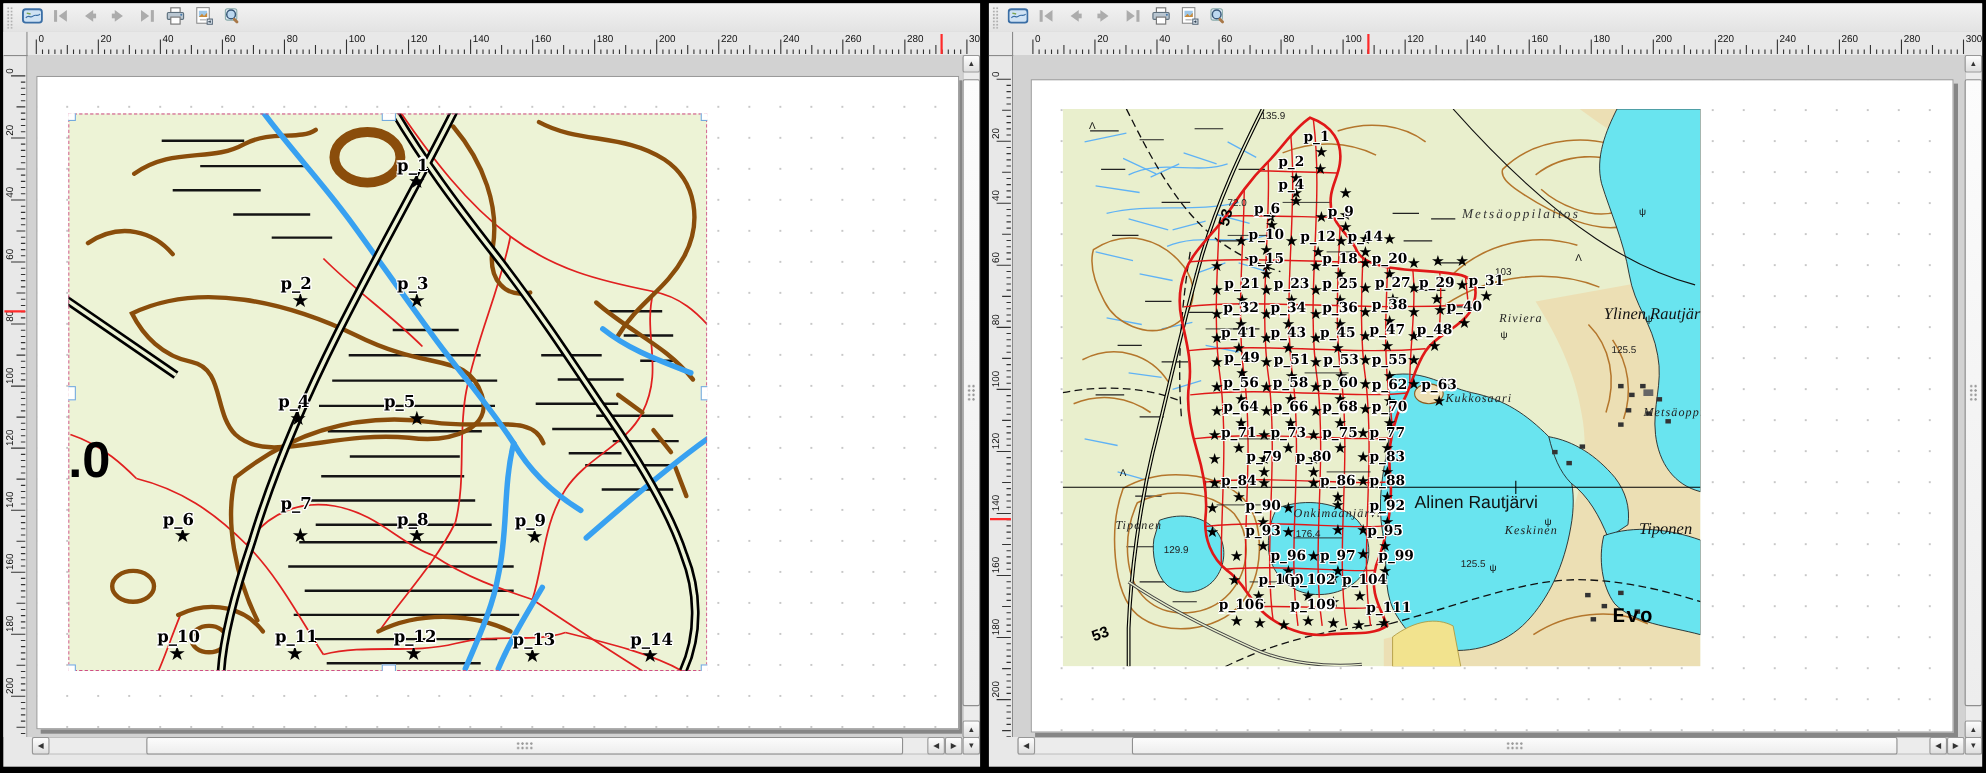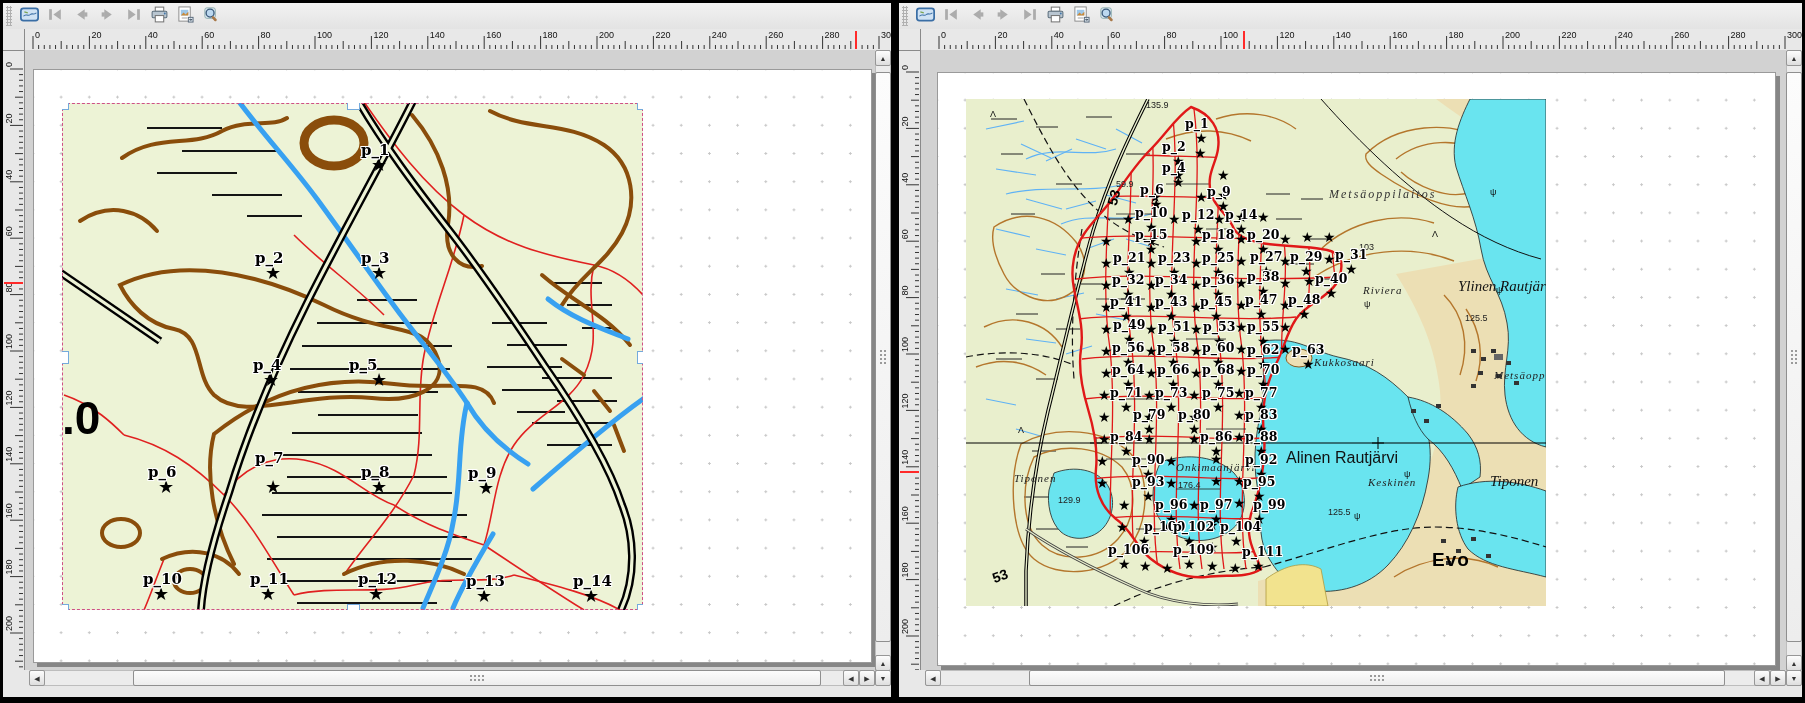--- a/index.html
+++ b/index.html
@@ -1231,38 +1231,38 @@
               <div class="mk-star" style="left: 150px; top: 421px;">★</div>
               <div class="mk-star" style="left: 195px; top: 421px;">★</div>
               <div class="mk-star" style="left: 240px; top: 419px;">★</div>
               <div class="mk-star" style="left: 173px; top: 443px;">★</div>
               <div class="mk-star" style="left: 240px; top: 441px;">★</div>
               <div class="mk-star" style="left: 173px; top: 460px;">★</div>
               <div class="mk-star" style="left: 195px; top: 462px;">★</div>
               <div class="mk-star" style="left: 240px; top: 460px;">★</div>
               <div class="mk-star" style="left: 263px; top: 462px;">★</div>
               <div class="mt elev" style="left: 180px; top: 1px;">135.9</div>
-              <div class="mt elev" style="left: 150px; top: 80px;">59.9</div>
+              <div class="mt elev" style="left: 150px; top: 80px;">72.0</div>
               <div class="mt roadnum" style="left: 138px; top: 104px; transform: rotate(-75deg);">53</div>
               <div class="mt terrain" style="left: 363px; top: 88px;">Metsäoppilaitos</div>
               <div class="mt elev" style="left: 393px; top: 143px;">103</div>
               <div class="mt name-sm" style="left: 397px; top: 185px; font-family: Liberation Serif, serif;">Riviera</div>
               <div class="mt lake-big" style="left: 492px; top: 179px;">Ylinen Rautjärvi</div>
               <div class="mt elev" style="left: 499px; top: 214px;">125.5</div>
               <div class="mt name-sm" style="left: 348px; top: 257px;">Kukkosaari</div>
               <div class="mt name-sm" style="left: 528px; top: 270px;">Metsäoppilaitos</div>
               <div class="mt lake-big2" style="left: 320px; top: 350px;">Alinen Rautjärvi</div>
               <div class="mt name-sm" style="left: 210px; top: 362px;">Onkimaanjärvi</div>
               <div class="mt elev" style="left: 212px; top: 381px;">176.4</div>
               <div class="mt name-sm" style="left: 402px; top: 377px;">Keskinen</div>
               <div class="mt lake-big" style="left: 524px; top: 374px;">Tiponen</div>
               <div class="mt name-sm" style="left: 48px; top: 373px;">Tiponen</div>
               <div class="mt elev" style="left: 92px; top: 396px;">129.9</div>
               <div class="mt elev" style="left: 362px; top: 408px;">125.5</div>
-              <div class="mt place-big" style="left: 466px; top: 450px;">Evo</div>
+              <div class="mt place-big" style="left: 500px; top: 450px; font-family: Liberation Mono, monospace;">Evo</div>
               <div class="mt roadnum" style="left: 24px; top: 472px; transform: rotate(-20deg);">53</div>
               <div class="mt sym" style="left: 24px; top: 10px;">Λ</div>
               <div class="mt sym" style="left: 466px; top: 130px;">Λ</div>
               <div class="mt sym" style="left: 52px; top: 326px;">Λ</div>
               <div class="mt sym" style="left: 398px; top: 200px;">ψ</div>
               <div class="mt sym" style="left: 342px; top: 242px;">ψ</div>
               <div class="mt sym" style="left: 524px; top: 88px;">ψ</div>
               <div class="mt sym" style="left: 530px; top: 186px;">ψ</div>
               <div class="mt sym" style="left: 388px; top: 412px;">ψ</div>
               <div class="mt sym" style="left: 438px; top: 370px;">ψ</div>

